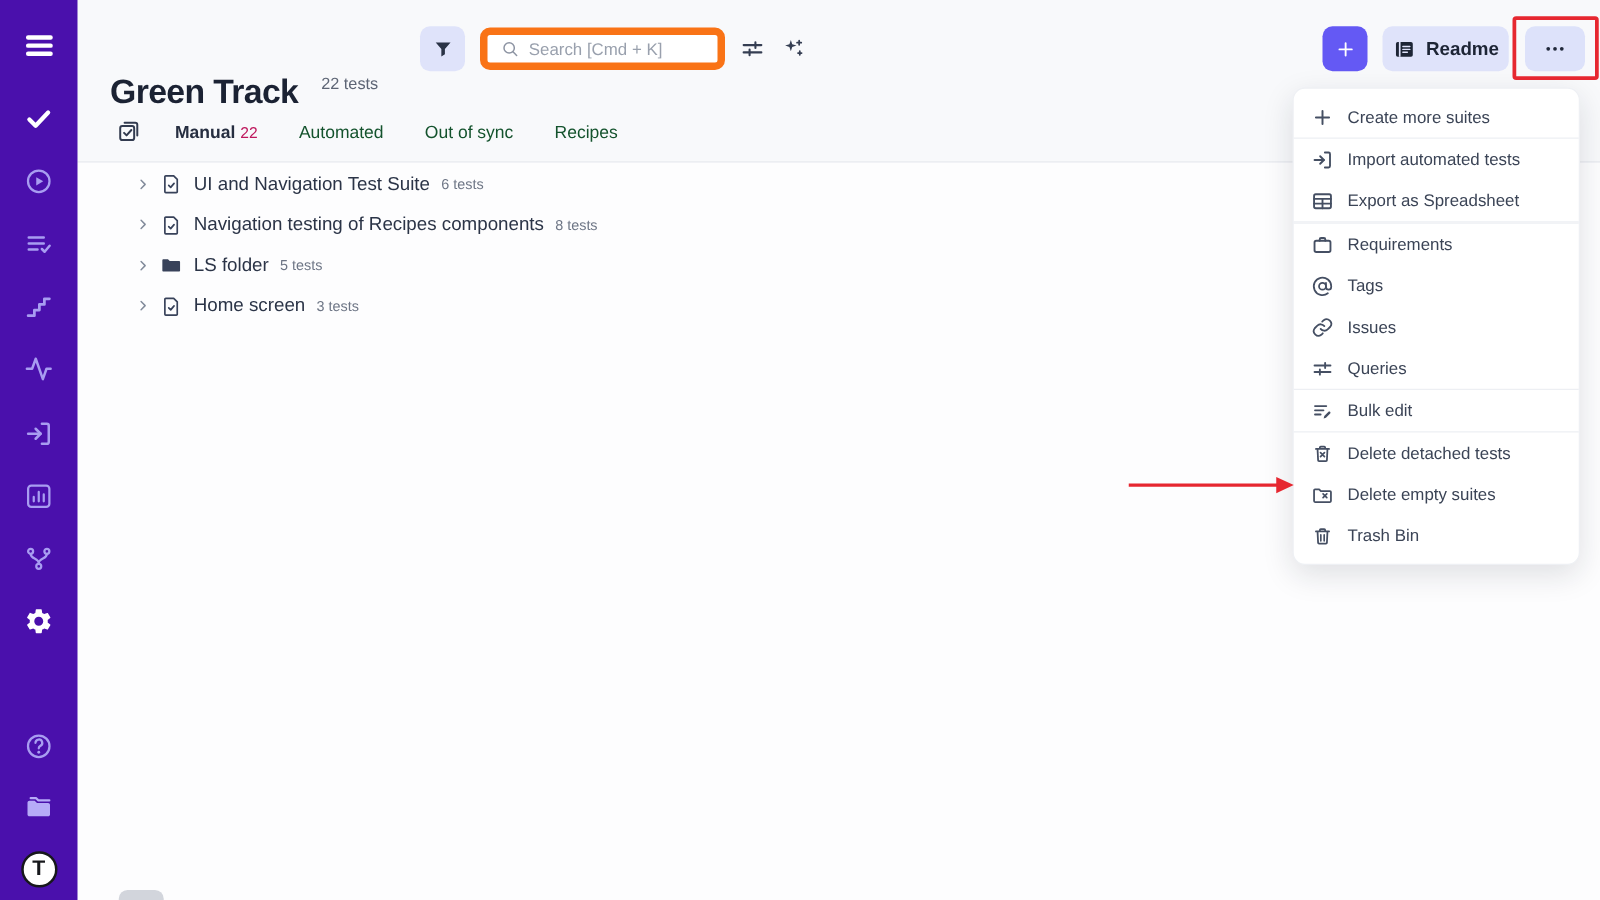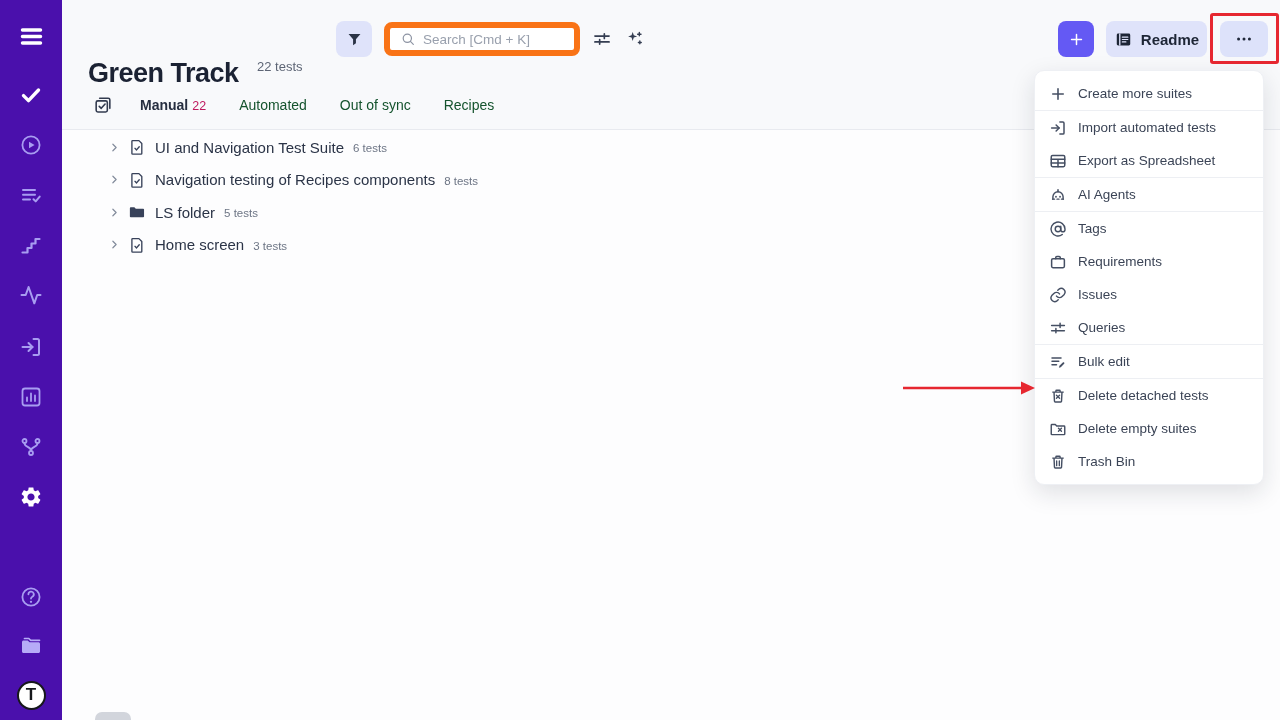--- a/index.html
+++ b/index.html
@@ -362,51 +362,38 @@
       <div class="menu-item">
         <span class="mi-icon">
           <svg viewBox="0 0 24 24">
             <rect x="3" y="4.5" width="18" height="15" rx="1.8" stroke="currentColor" fill="none" stroke-linecap="round" stroke-linejoin="round" stroke-width="2"></rect>
             <path d="M3 9.5h18M3 14.5h18M12 9.5v10" stroke="currentColor" fill="none" stroke-linecap="round" stroke-linejoin="round" stroke-width="2"></path>
           </svg>
         </span>
         <span class="mi-label">Export as Spreadsheet</span>
       </div>
       <div class="menu-divider"></div>
-      <div class="menu-item">
-        <span class="mi-icon">
-          <svg viewBox="0 0 24 24">
-            <path d="M5.2 17.5v-3.1a6.8 6.8 0 0 1 13.6 0v3.1" stroke="currentColor" fill="none" stroke-linecap="round" stroke-linejoin="round" stroke-width="1.9"></path>
-            <path d="M12 7.6V6" stroke="currentColor" fill="none" stroke-linecap="round" stroke-linejoin="round" stroke-width="1.9"></path>
-            <circle cx="12" cy="4.9" r="1" fill="currentColor"></circle>
-            <circle cx="9.3" cy="14.3" r="1.2" fill="currentColor"></circle>
-            <circle cx="14.7" cy="14.3" r="1.2" fill="currentColor"></circle>
-            <path d="M4.8 17.5h2.6M10.7 17.5h2.6M16.6 17.5h2.6" stroke="currentColor" fill="none" stroke-linecap="round" stroke-linejoin="round" stroke-width="1.9"></path>
-          </svg>
-        </span>
-        <span class="mi-label">AI Agents</span>
-      </div>
       <div class="menu-divider"></div>
+      <div class="menu-item">
+        <span class="mi-icon">
+          <svg viewBox="0 0 24 24">
+            <rect x="3.5" y="7.5" width="17" height="12" rx="1.8" stroke="currentColor" fill="none" stroke-linecap="round" stroke-linejoin="round" stroke-width="2"></rect>
+            <path d="M9 7.5V6c0-.8.7-1.5 1.5-1.5h3c.8 0 1.5.7 1.5 1.5v1.5" stroke="currentColor" fill="none" stroke-linecap="round" stroke-linejoin="round" stroke-width="2"></path>
+          </svg>
+        </span>
+        <span class="mi-label">Requirements</span>
+      </div>
       <div class="menu-item">
         <span class="mi-icon">
           <svg viewBox="0 0 24 24">
             <circle cx="12" cy="12" r="3.7" stroke="currentColor" fill="none" stroke-linecap="round" stroke-linejoin="round" stroke-width="1.9"></circle>
             <path d="M15.7 8.3v4.6a2.8 2.8 0 0 0 5.6 0v-.9a9.3 9.3 0 1 0-3.6 7.4" stroke="currentColor" fill="none" stroke-linecap="round" stroke-linejoin="round" stroke-width="1.9"></path>
           </svg>
         </span>
         <span class="mi-label">Tags</span>
-      </div>
-      <div class="menu-item">
-        <span class="mi-icon">
-          <svg viewBox="0 0 24 24">
-            <rect x="3.5" y="7.5" width="17" height="12" rx="1.8" stroke="currentColor" fill="none" stroke-linecap="round" stroke-linejoin="round" stroke-width="2"></rect>
-            <path d="M9 7.5V6c0-.8.7-1.5 1.5-1.5h3c.8 0 1.5.7 1.5 1.5v1.5" stroke="currentColor" fill="none" stroke-linecap="round" stroke-linejoin="round" stroke-width="2"></path>
-          </svg>
-        </span>
-        <span class="mi-label">Requirements</span>
       </div>
       <div class="menu-item">
         <span class="mi-icon">
           <svg viewBox="0 0 24 24">
             <path d="M10 13.5a5 5 0 0 0 7.5.5l2.8-2.8a5 5 0 0 0-7-7L11.7 5.7" stroke="currentColor" fill="none" stroke-linecap="round" stroke-linejoin="round" stroke-width="1.9"></path>
             <path d="M14 10.5a5 5 0 0 0-7.5-.5L3.7 12.8a5 5 0 0 0 7 7l1.6-1.6" stroke="currentColor" fill="none" stroke-linecap="round" stroke-linejoin="round" stroke-width="1.9"></path>
           </svg>
         </span>
         <span class="mi-label">Issues</span>
       </div>

